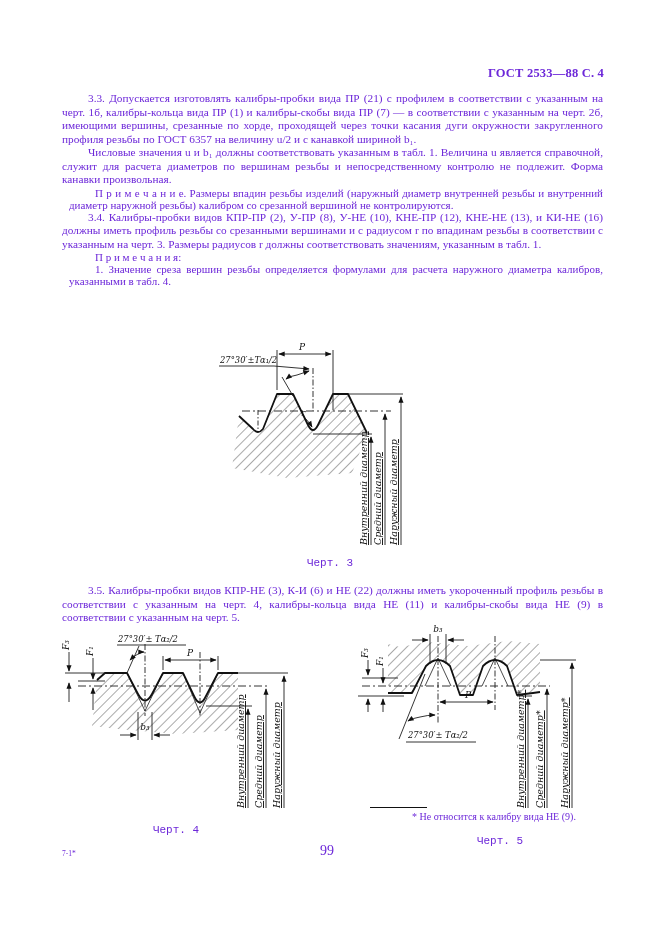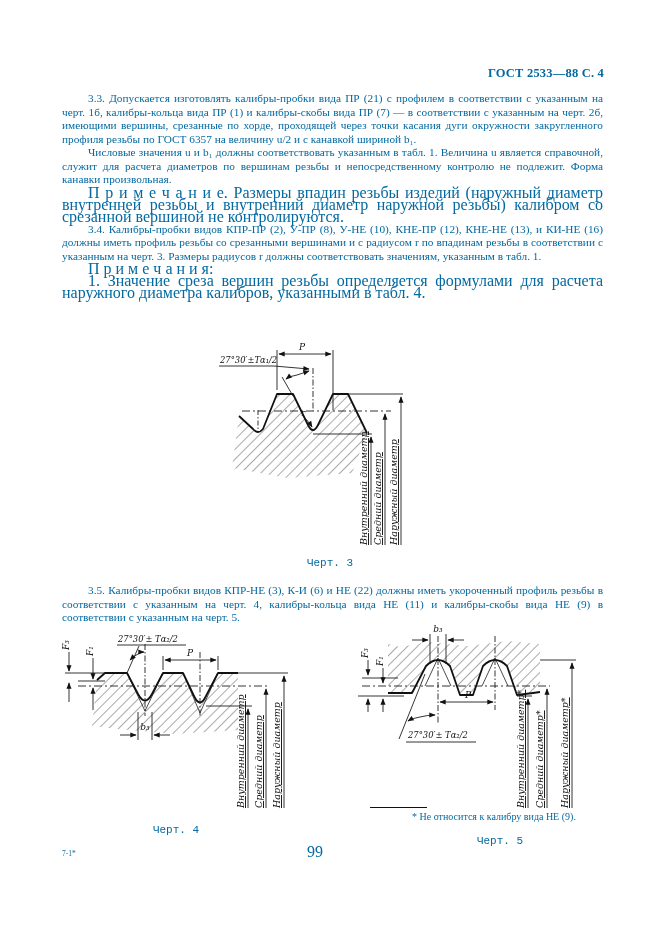--- a/index.html
+++ b/index.html
@@ -1,31 +1,31 @@
 <!DOCTYPE html>
 <html><head>
 <meta charset="utf-8">
 <style>
   html,body { margin:0; padding:0; background:#e8e8e8; }
   .page {
     position:relative; width:661px; height:936px; margin:0 auto;
-    background:#ffffff; color:#0369a1;
+    background:#ffffff; color:#6d28d9;
     font-family:"Liberation Serif", serif; overflow:hidden;
   }
   .doc-ref { position:absolute; top:66px; right:57px; font-weight:bold; font-size:12.5px; letter-spacing:0.2px; }
   .body-text { position:absolute; left:62px; top:92px; width:541px; font-size:11.3px; line-height:13.5px; text-align:justify; }
   .body-text p { margin:0; text-indent:26px; }
-  .body-text p.small { font-size:16px; line-height:12px; }
+  .body-text p.small { font-size:11px; line-height:12px;margin-left:7px; }
   .fig-cap { position:absolute; font-size:11px; text-align:center;font-family:Liberation Mono, monospace; }
   .p35 { position:absolute; left:62px; top:584px; width:541px; font-size:11.3px; line-height:13.7px; text-align:justify; }
   .p35 p { margin:0; text-indent:26px; }
   .footnote-rule { position:absolute; left:370px; top:807px; width:57px; height:1px; background:#111; }
   .footnote { position:absolute; left:378px; top:811px; width:232px; font-size:10px; text-align:center; }
   .footer-sig { position:absolute; left:62px; top:849px; font-size:7.5px; }
-  .footer-page { position:absolute; left:307px; top:843px; width:40px; font-size:16px; text-align:left; }
+  .footer-page { position:absolute; left:307px; top:843px; width:40px; font-size:14px; text-align:center; }
   svg { position:absolute; overflow:visible; }
   svg text { fill:#111; }
   .lbl { font:italic 9px "DejaVu Serif", serif; }
   .ang { font:italic 8.4px "DejaVu Serif", serif; }
   .dim { font:italic 9.5px "DejaVu Serif", serif; text-decoration:underline; }
 </style>
 </head>
 <body>
 
 <div class="page">

